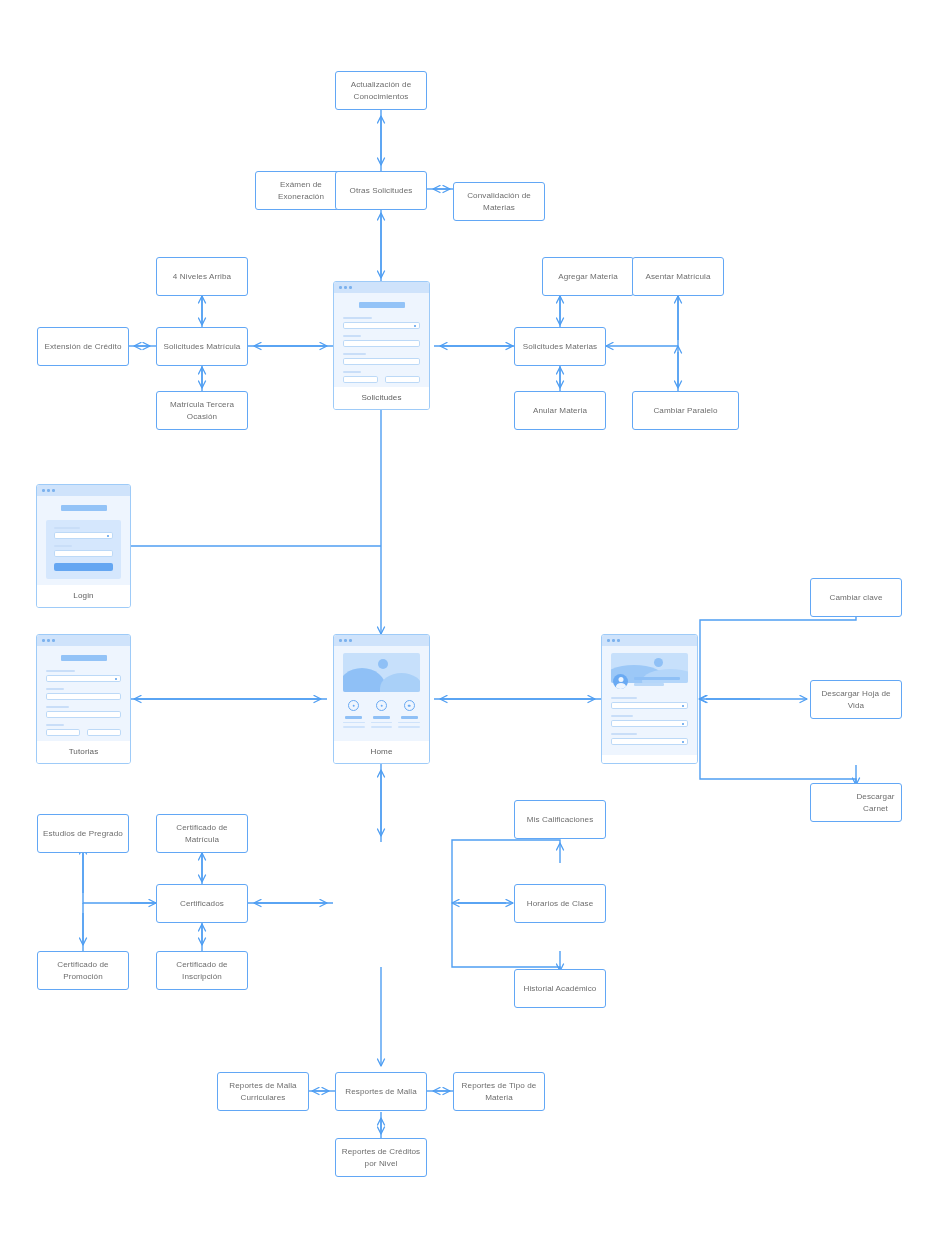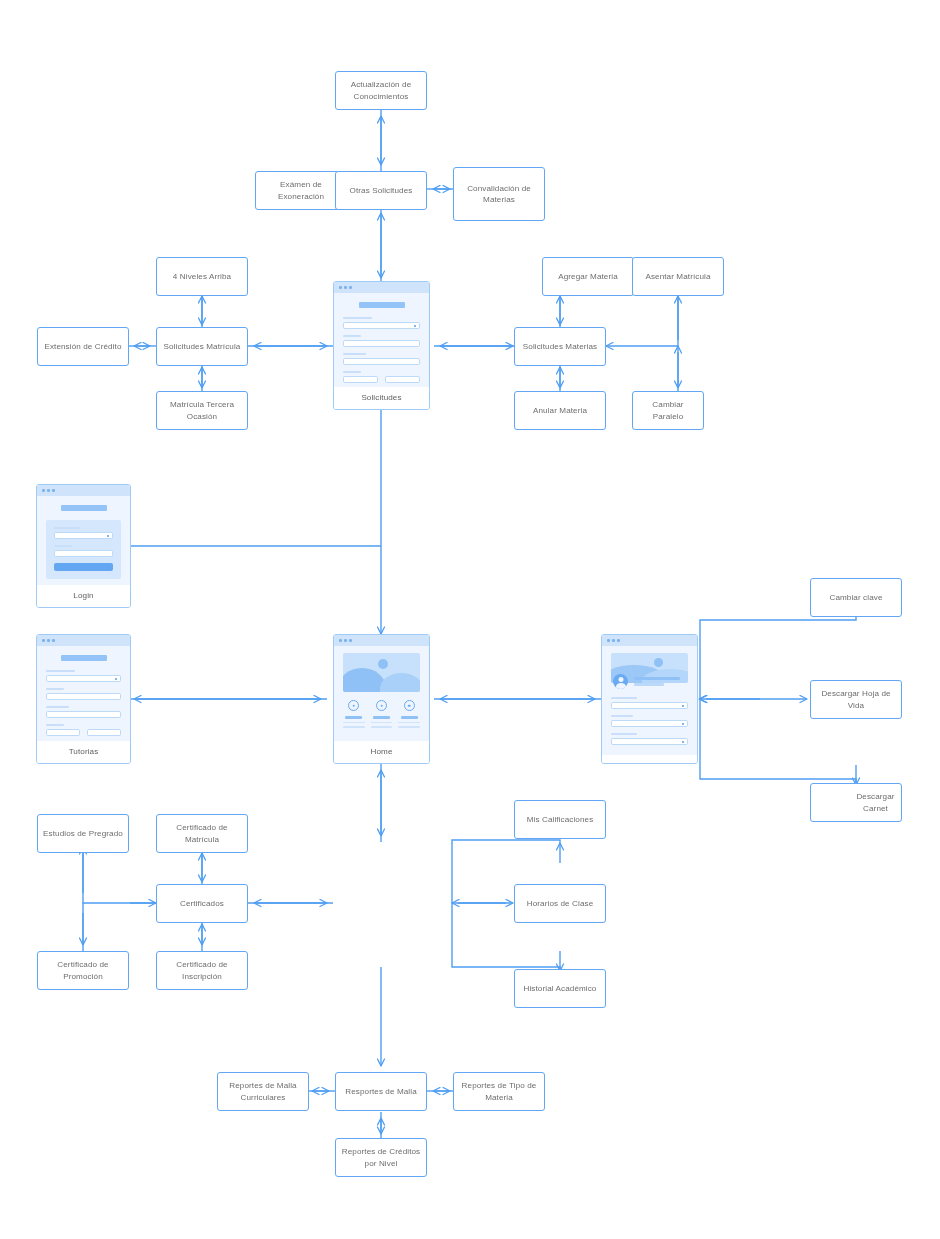--- a/index.html
+++ b/index.html
@@ -251,21 +251,21 @@
   </div>
 
   <div class="node" style="left:217px;top:171px;width:92px;height:39px;margin-left:38px;">
     <span>Exámen de Exoneración</span>
   </div>
 
   <div class="node" style="left:335px;top:171px;width:92px;height:39px;">
     <span>Otras Solicitudes</span>
   </div>
 
-  <div class="node" style="left:453px;top:167px;width:92px;height:54px;">
+  <div class="node" style="left:453px;top:182px;width:92px;height:39px;">
     <span>Convalidación de Materias</span>
   </div>
 
   <div class="node" style="left:156px;top:257px;width:92px;height:39px;">
     <span>4 Niveles Arriba</span>
   </div>
 
   <div class="node" style="left:514px;top:257px;width:92px;height:39px;margin-left:28px;">
     <span>Agregar Materia</span>
   </div>
@@ -287,21 +287,21 @@
   </div>
 
   <div class="node" style="left:156px;top:391px;width:92px;height:39px;">
     <span>Matrícula Tercera Ocasión</span>
   </div>
 
   <div class="node" style="left:514px;top:391px;width:92px;height:39px;">
     <span>Anular Materia</span>
   </div>
 
-  <div class="node" style="left:632px;top:391px;width:72px;height:39px;">
+  <div class="node" style="left:632px;top:391px;width:107px;height:39px;">
     <span>Cambiar Paralelo</span>
   </div>
 
   <div class="node" style="left:810px;top:578px;width:92px;height:39px;">
     <span>Cambiar clave</span>
   </div>
 
   <div class="node" style="left:810px;top:680px;width:92px;height:39px;">
     <span>Descargar Hoja de Vida</span>
   </div>

